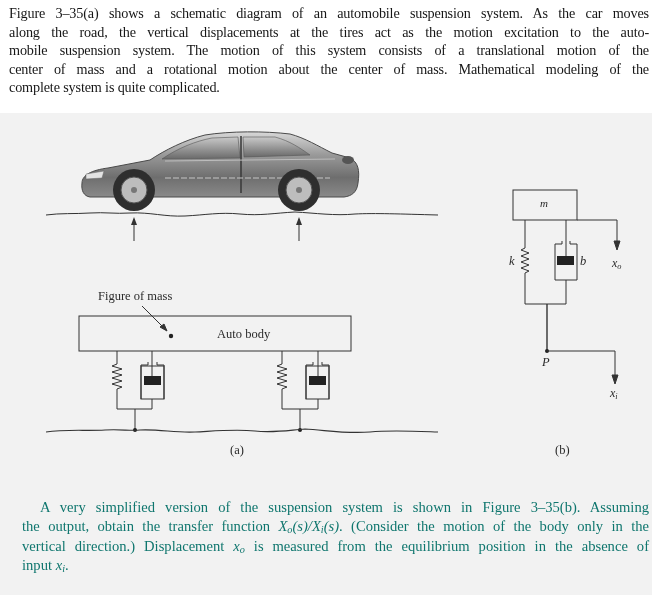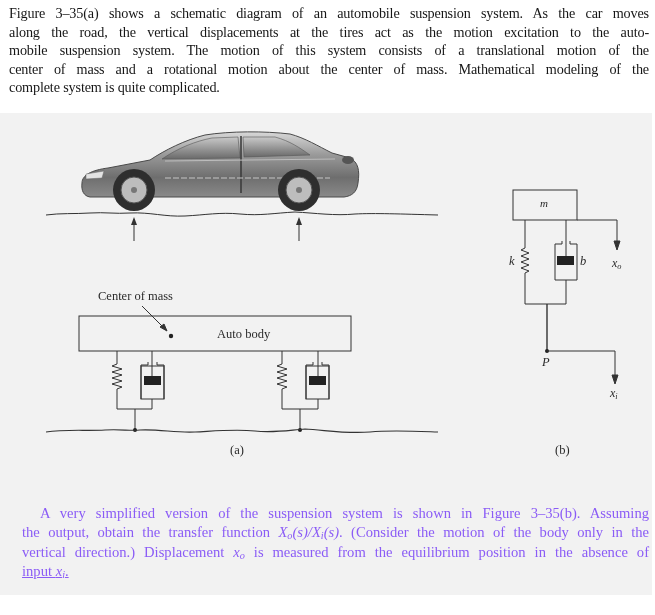--- a/index.html
+++ b/index.html
@@ -16,25 +16,25 @@
   .intro .line.last { text-align-last: left; }
   .figure-bg {
     position: absolute; left: 0; top: 113px; width: 652px; height: 482px;
     background: #f2f2f2;
   }
   svg.fig { position: absolute; left: 0; top: 0; }
   .lbl { position: absolute; font-family: "Liberation Serif", serif; color: #2a2a2a; white-space: nowrap; }
   .ital { font-style: italic; }
   .problem {
     position: absolute; left: 22px; top: 498px; width: 627px;
-    font-size: 14.6px; line-height: 19.3px; color: #8b5cf6; margin-top: 6px;
+    font-size: 14.6px; line-height: 19.3px; color: #0f766e;
   }
   .problem .line { display: block; white-space: nowrap; text-align: justify; text-align-last: justify; }
   .problem .line.first { padding-left: 18px; }
-  .problem .line.last { text-align-last: left; text-decoration: underline; }
+  .problem .line.last { text-align-last: left; }
   .problem i { font-style: italic; }
   sub { font-size: 70%; vertical-align: -2px; line-height: 0; }
 </style>
 </head>
 <body>
 
 <div class="intro">
   <span class="line">Figure 3–35(a) shows a schematic diagram of an automobile suspension system. As the car moves</span>
   <span class="line">along the road, the vertical displacements at the tires act as the motion excitation to the auto-</span>
   <span class="line">mobile suspension system. The motion of this system consists of a translational motion of the</span>
@@ -142,21 +142,21 @@
       <rect x="557" y="256" width="17" height="9" fill="#222" stroke="none"></rect>
     </g>
 
     <line x1="547" y1="304" x2="547" y2="351" stroke-width="1.4"></line>
     <circle cx="547" cy="351" r="2" fill="#222" stroke="none"></circle>
     <polyline points="547,351 615,351 615,380"></polyline>
     <path d="M612,375 L615,384 L618,375 Z" fill="#333"></path>
   </g>
 </svg>
 
-<span class="lbl" style="left:98px; top:289px; font-size:12.5px;">Center of mass</span>
+<span class="lbl" style="left:98px; top:289px; font-size:12.5px;">Figure of mass</span>
 <span class="lbl" style="left:217px; top:327px; font-size:12.5px;">Auto body</span>
 <span class="lbl" style="left:230px; top:443px; font-size:12.5px;">(a)</span>
 
 <span class="lbl ital" style="left:540px; top:197px; font-size:11px;">m</span>
 <span class="lbl ital" style="left:509px; top:254px; font-size:12.5px;">k</span>
 <span class="lbl ital" style="left:580px; top:254px; font-size:12.5px;">b</span>
 <span class="lbl ital" style="left:612px; top:256px; font-size:12px;text-align:center;"><span>x</span><sub>o</sub></span>
 <span class="lbl ital" style="left:542px; top:355px; font-size:12.5px;">P</span>
 <span class="lbl ital" style="left:610px; top:386px; font-size:12px;"><span>x</span><sub>i</sub></span>
 <span class="lbl" style="left:555px; top:443px; font-size:12.5px;">(b)</span>

